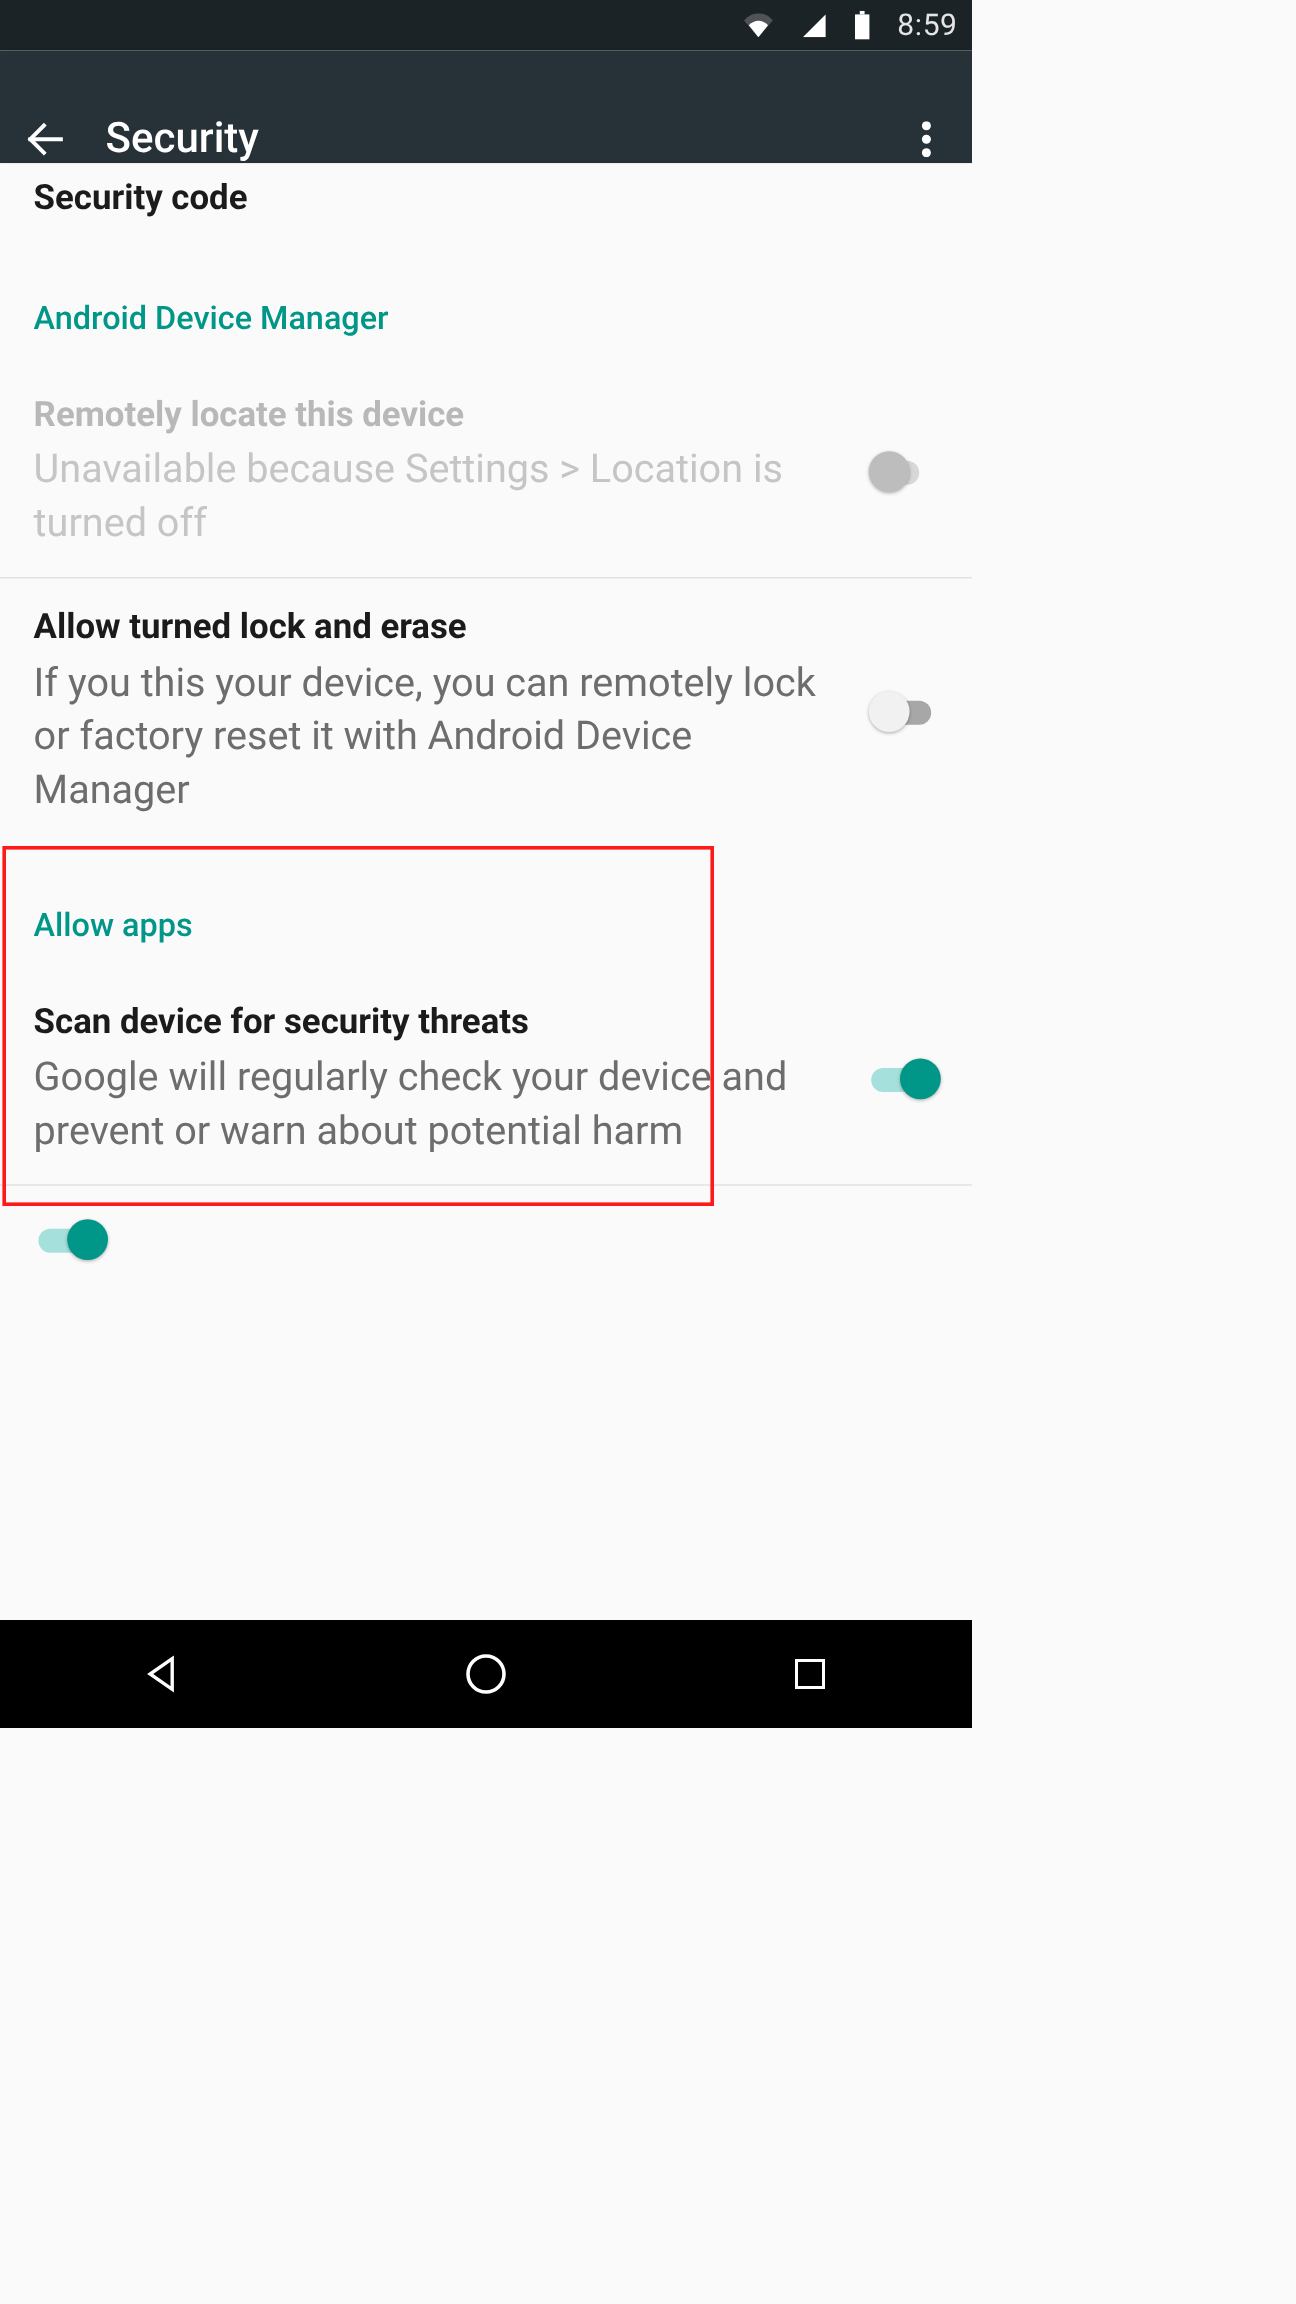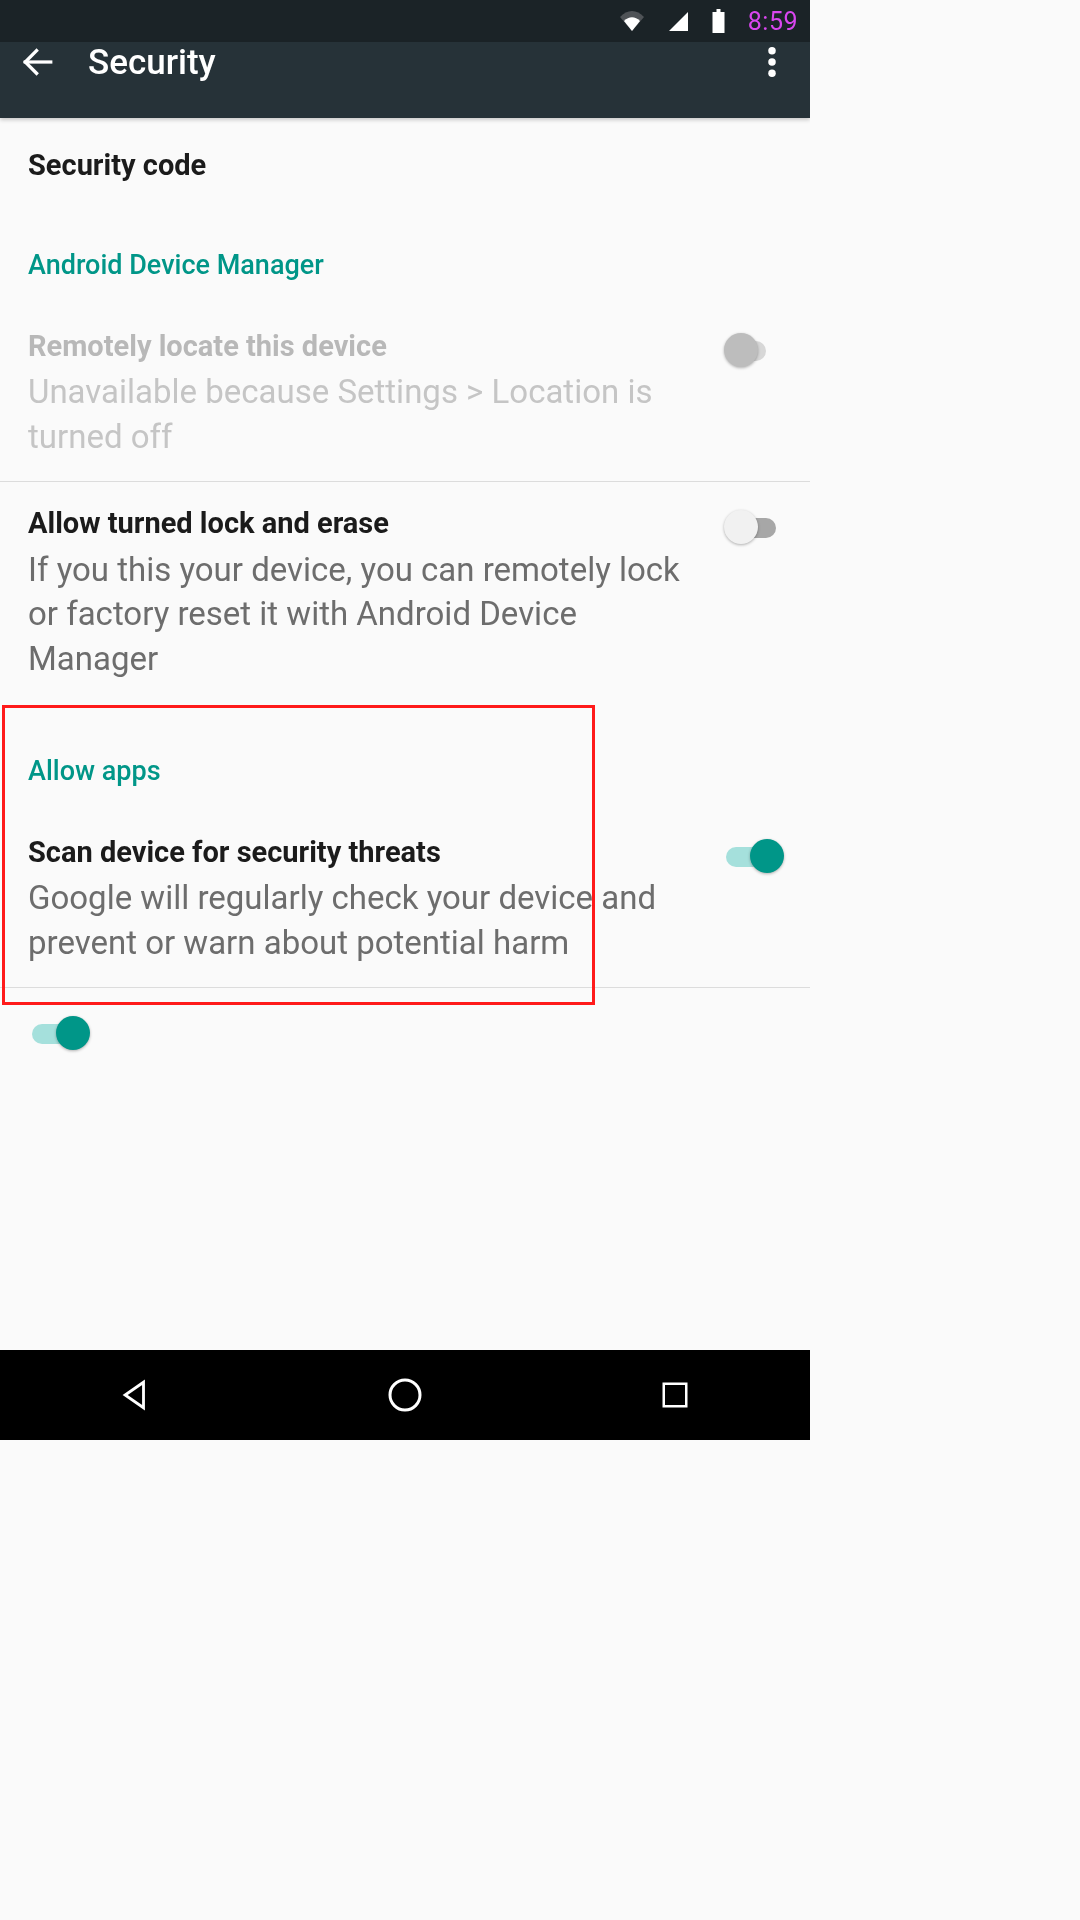--- a/index.html
+++ b/index.html
@@ -3,38 +3,38 @@
 <meta charset="utf-8">
 <style>
   * { box-sizing: border-box; margin: 0; padding: 0; }
   html, body { width: 810px; height: 1440px; font-family: Roboto, "Helvetica Neue", Arial, sans-serif; }
   body { background: #fafafa; overflow: hidden; position: relative; }
 
   
   .status-bar {
     height: 42px;
     background: #1b2327;
-    color: #d946ef;
+    color: #e5e5e5;
     display: flex;
     justify-content: flex-end;
     align-items: center;
     padding-right: 12px;
     gap: 22px;
     font-size: 25px;
     letter-spacing: 0.5px;
   }
   .status-bar .time { font-weight: 400; }
   .status-bar svg { display:block; }
 
   
   .app-bar {
     background: #263238;
-    height: 76px;
-    display: flex;
-    align-items: flex-start;
+    height: 94px;
+    display: flex;
+    align-items: flex-end;
     color: #fff;
     padding: 0 18px;
     gap: 30px;
     box-shadow: 0 2px 4px rgba(0,0,0,0.2);
   }
   .app-bar .back-btn {
     width: 40px; height: 40px;
     display:flex; align-items:center; justify-content:center;
     cursor:pointer;
   }
@@ -66,20 +66,21 @@
   .category {
     color: #009688;
     font-size: 27px;
     font-weight: 500;
     padding: 40px 28px 24px 28px;
   }
   .category.verify { padding-top: 52px; padding-bottom: 24px; }
 
   .setting-row {
     display: flex;
+    align-items: center;
     padding: 22px 28px;
   }
   .setting-row .text {
     flex: 1;
     padding-right: 30px;
   }
   .setting-title {
     font-size: 29px;
     color: #1b1b1b;
     line-height: 1.35;

